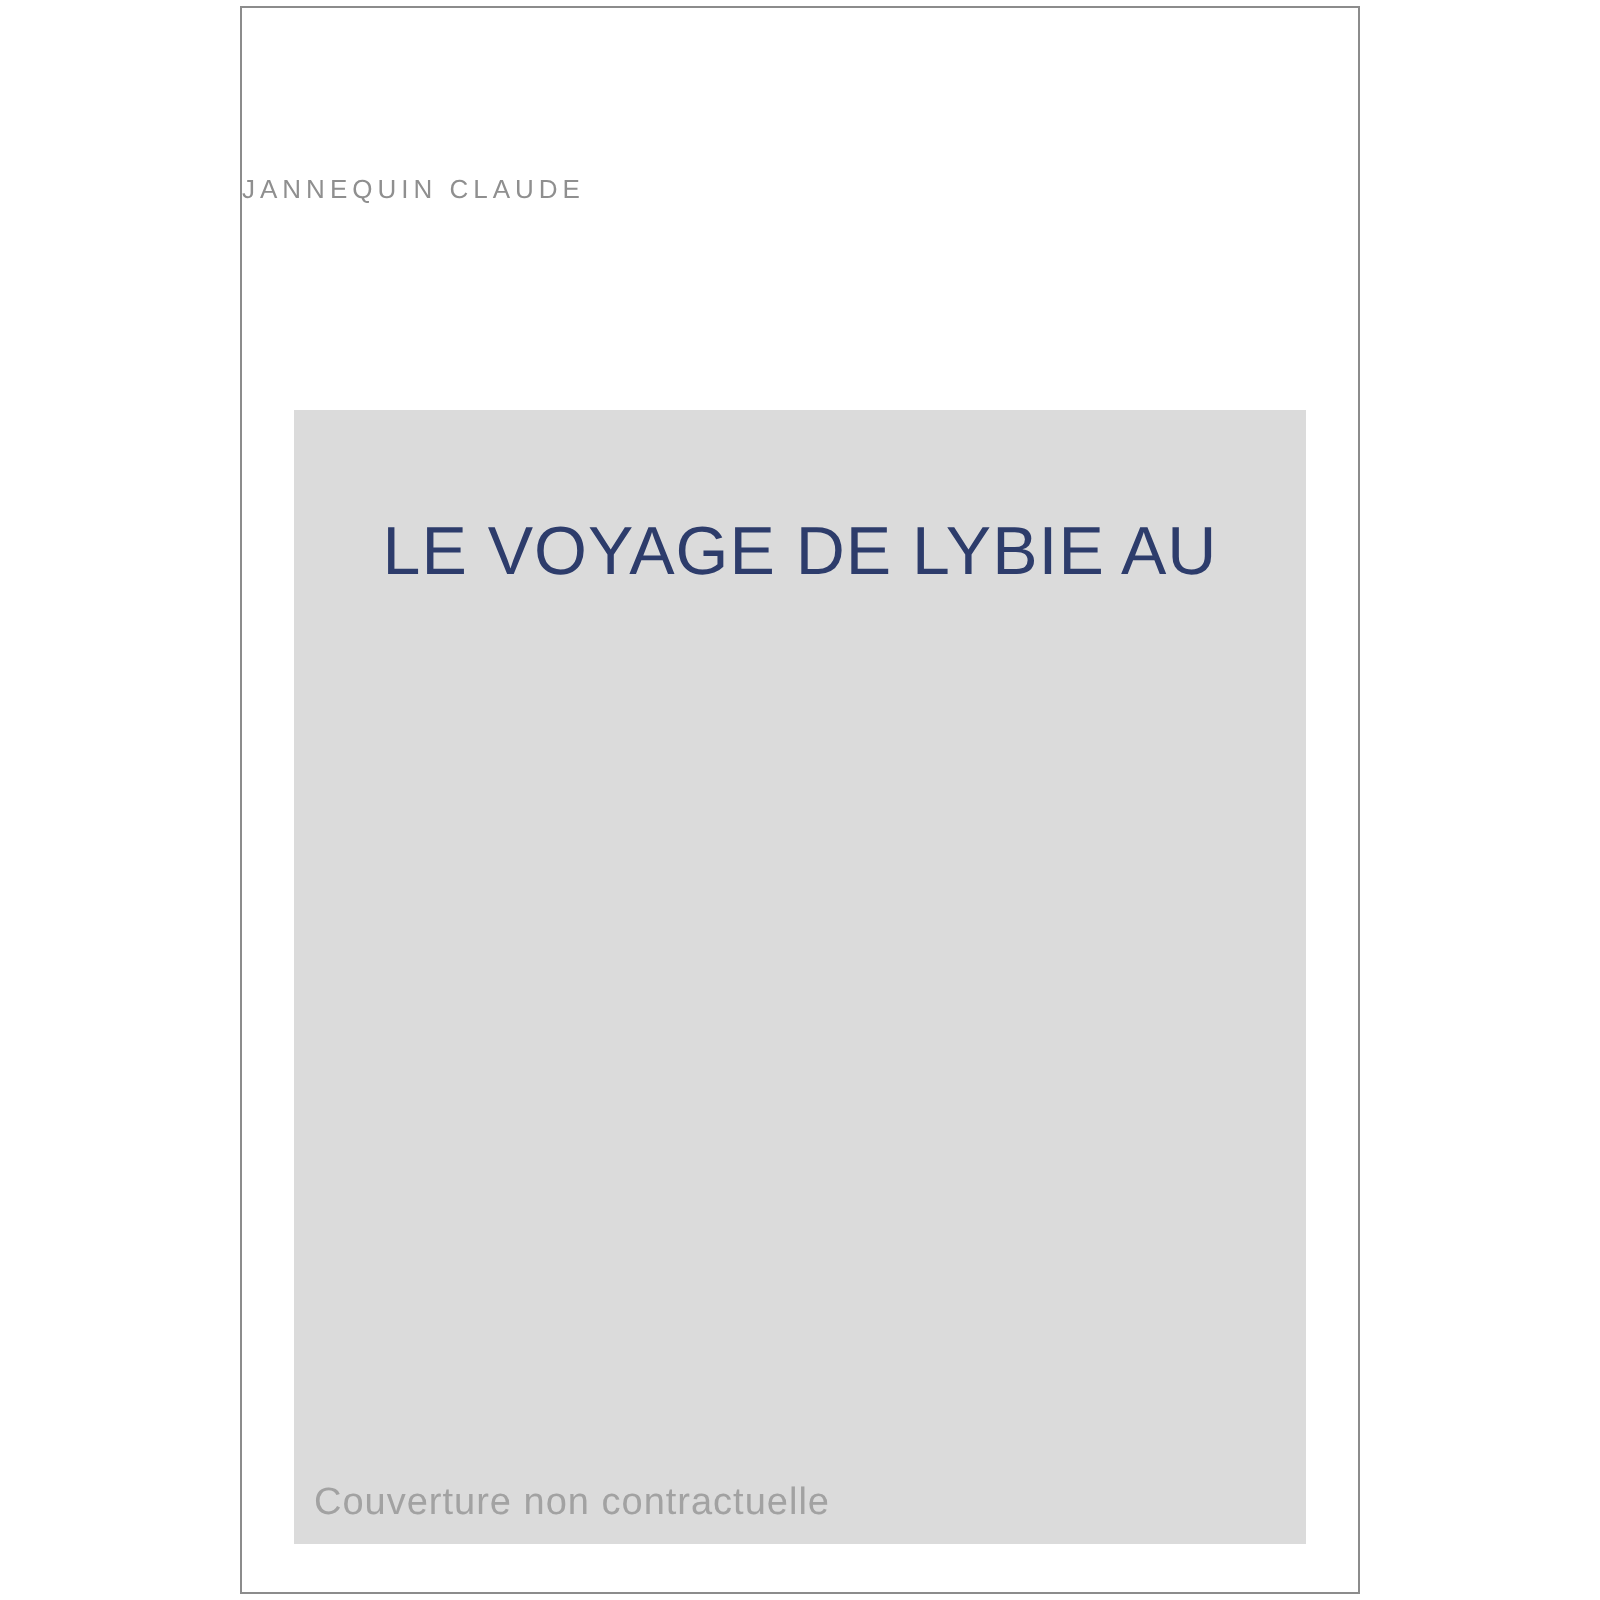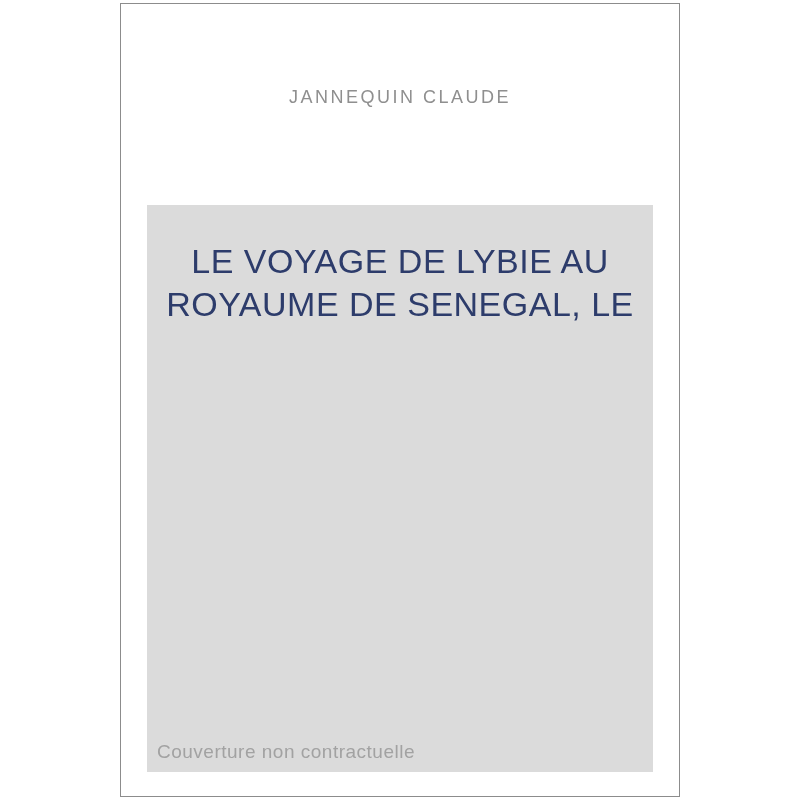--- a/index.html
+++ b/index.html
@@ -27,39 +27,39 @@
     height: 792px;
     background: #ffffff;
     border: 1px solid var(--page-border, #8c8c8c);
   }
 
   .author-name {
     position: absolute;
     top: 83px;
     left: 0;
     width: 100%;
-    text-align: center;
-    font-size: 18px;
+    text-align: left;
+    font-size: 13px;
     font-weight: 400;
     letter-spacing: 2.5px;
     color: var(--author-gray, #8f8f8f);
     white-space: nowrap;
   }
 
   .title-panel {
     position: absolute;
     left: 26px;
     top: 201px;
     width: 506px;
     height: 567px;
     background: var(--panel-gray, #dbdbdb);
   }
 
   .book-title {
-    padding-top: 35px;
+    padding-top: 50px;
     width: 100%;
     text-align: center;
     color: var(--title-navy, #2d3c6b);
     font-size: 34px;
     line-height: 43px;
     font-weight: 400;
     letter-spacing: 0.5px;
   }
 
   .book-title .title-line {
@@ -81,20 +81,19 @@
 <body>
 
 <div class="canvas">
   <div class="page">
 
     <div class="author-name">JANNEQUIN CLAUDE</div>
 
     <div class="title-panel">
       <div class="book-title">
         <span class="title-line">LE VOYAGE DE LYBIE AU</span>
-        <span class="title-line">ROYAUME DE SENEGAL, LE</span>
       </div>
 
       <div class="disclaimer">Couverture non contractuelle</div>
     </div>
 
   </div>
 </div>
 
 </body></html>

